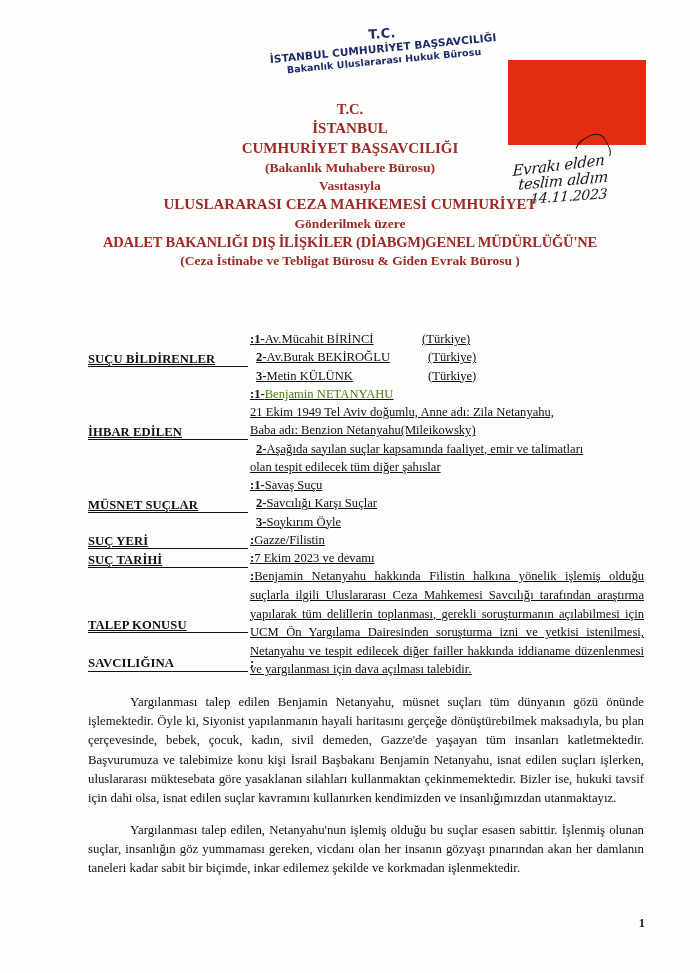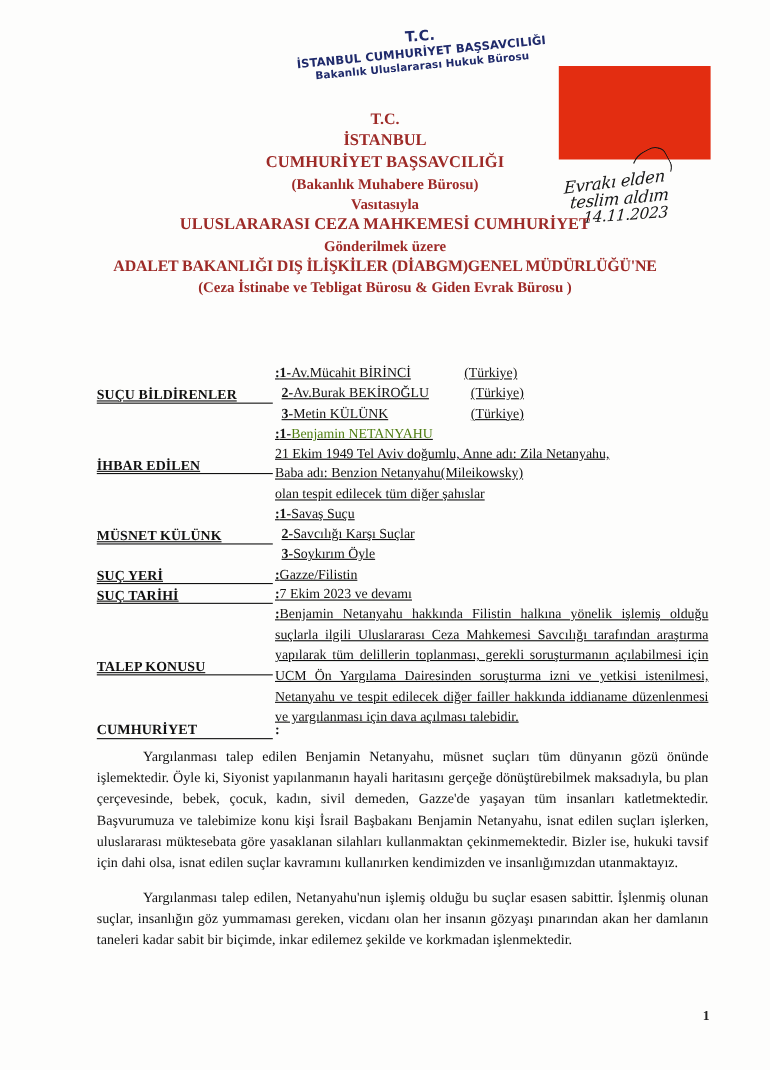--- a/index.html
+++ b/index.html
@@ -170,21 +170,21 @@
   }
   .section-colon {
     font-weight: bold;
     margin-left: 2px;
   }
   .para {
     text-align: justify;
     text-justify: inter-word;
     text-indent: 42px;
     line-height: 1.5;
-    margin-top: 7px;
+    margin-top: 21px;
   }
   .para.gap { margin-top: 12px; }
 
   
   .pageno {
     position: absolute;
     left: 0;
     top: 916px;
     width: 700px;
     text-align: right;
@@ -246,26 +246,27 @@
           </div>
       </div>
     </div>
 
     <div class="frow">
       <div class="flabel">İHBAR EDİLEN</div>
       <div class="fval">
         <div><span class="colon">:</span><span class="num">1-</span><span class="red-name">Benjamin NETANYAHU</span></div>
         <div>21 Ekim 1949 Tel Aviv doğumlu, Anne adı: Zila Netanyahu,</div>
         <div>Baba adı: Benzion Netanyahu(Mileikowsky)</div>
+        <div class="indent1"><span class="num">2-</span><span>Aşağıda sayılan suçlar kapsamında faaliyet, emir ve talimatları</span></div>
         <div>olan tespit edilecek tüm diğer şahıslar</div>
       </div>
     </div>
 
     <div class="frow">
-      <div class="flabel">MÜSNET KÜLÜNK</div>
+      <div class="flabel">MÜSNET SUÇLAR</div>
       <div class="fval">
         <div><span class="colon">:</span><span class="num">1-</span><span>Savaş Suçu</span></div>
         <div class="indent1"><span class="num">2-</span><span>Savcılığı Karşı Suçlar</span></div>
         <div class="indent1"><span class="num">3-</span><span>Soykırım Öyle</span></div>
       </div>
     </div>
 
     <div class="frow">
       <div class="flabel">SUÇ YERİ</div>
       <div class="fval"><span class="colon">:</span><span>Gazze/Filistin</span></div>
@@ -278,21 +279,21 @@
 
     <div class="frow">
       <div class="flabel">TALEP KONUSU</div>
       <div class="fval just"><span class="colon">:</span><span>Benjamin Netanyahu hakkında Filistin halkına yönelik işlemiş olduğu suçlarla ilgili Uluslararası Ceza Mahkemesi Savcılığı tarafından araştırma yapılarak tüm delillerin toplanması, gerekli soruşturmanın açılabilmesi için UCM Ön Yargılama Dairesinden soruşturma izni ve yetkisi istenilmesi, Netanyahu ve tespit edilecek diğer failler  hakkında iddianame düzenlenmesi ve yargılanması için dava açılması talebidir.</span></div>
     </div>
 
   </div>
 
   <div class="body">
     <div>
-      <span class="section-label">CUMHURİYET</span><span class="section-colon">:</span>
+      <span class="section-label">SAVCILIĞINA</span><span class="section-colon">:</span>
     </div>
     <p class="para">Yargılanması talep edilen Benjamin Netanyahu, müsnet suçları tüm dünyanın gözü önünde işlemektedir. Öyle ki, Siyonist yapılanmanın hayali haritasını gerçeğe dönüştürebilmek maksadıyla, bu plan çerçevesinde, bebek, çocuk, kadın, sivil demeden, Gazze'de yaşayan tüm insanları katletmektedir. Başvurumuza ve talebimize konu kişi İsrail Başbakanı Benjamin Netanyahu, isnat edilen suçları işlerken, uluslararası müktesebata göre yasaklanan silahları kullanmaktan çekinmemektedir. Bizler ise, hukuki tavsif için dahi olsa, isnat edilen suçlar kavramını kullanırken kendimizden ve insanlığımızdan utanmaktayız.</p>
     <p class="para gap">Yargılanması talep edilen, Netanyahu'nun işlemiş olduğu bu suçlar esasen sabittir. İşlenmiş olunan suçlar, insanlığın göz yummaması gereken, vicdanı olan her insanın gözyaşı pınarından akan her damlanın taneleri kadar sabit bir biçimde, inkar edilemez şekilde ve korkmadan işlenmektedir.</p>
   </div>
 
   <div class="pageno">1</div>
 
 </div>
 
 </body></html>

